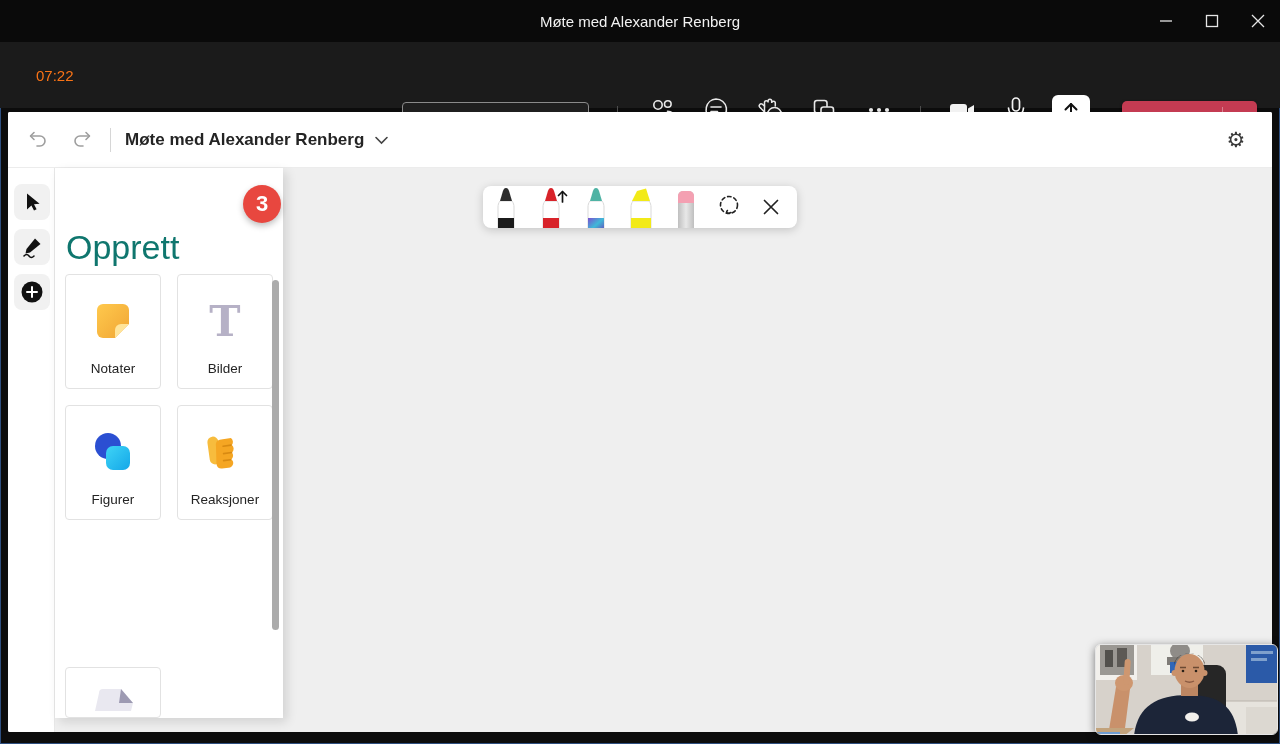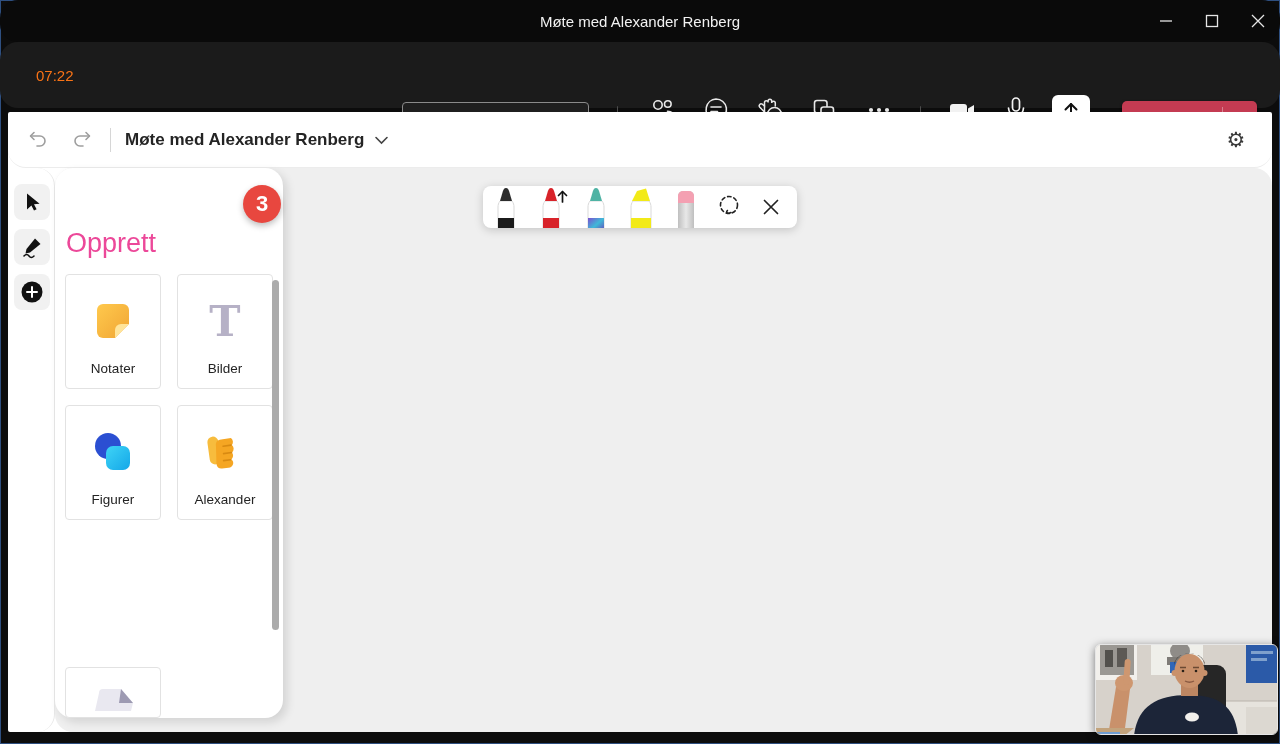--- a/index.html
+++ b/index.html
@@ -1,20 +1,20 @@
 <!DOCTYPE html>
 <html><head>
 <meta charset="utf-8">
 <style>
   * { margin:0; padding:0; box-sizing:border-box; }
   html,body { background:#000; }
   body { font-family:"Liberation Sans", sans-serif; }
   #screen { position:relative; width:1280px; height:744px; overflow:hidden; background:#0c0c0c;
             box-shadow: inset 0 0 0 1px #2e4f80; }
-  .abs { position:absolute;border-radius:18px; }
+  .abs { position:absolute; }
 
   
   .titlebar { left:0; top:0; width:1280px; height:42px; background:#0a0a0a; }
   .titlebar-title { left:0; right:0; top:0; height:42px; display:flex; align-items:center; justify-content:center;
                     color:#f2f2f2; font-size:15px; font-weight:400; }
   .win-btn { top:0; width:44px; height:42px; display:flex; align-items:center; justify-content:center; }
 
   
   .meetingbar { left:0; top:42px; width:1280px; height:66px; background:#1b1b1b; }
   .timer { left:36px; top:0; height:66px; display:flex; align-items:center; color:#f97316; font-size:15px; }
@@ -44,21 +44,21 @@
   .wb-canvas { left:47px; top:56px; right:0; bottom:0; background:#efefef; }
 
   
   .rail { left:0; top:56px; width:47px; bottom:0; background:#ffffff; border-right:1px solid #e8e8e8; }
   .rail-btn { left:6px; width:36px; height:36px; border-radius:8px; background:#f1f1f1;
               display:flex; align-items:center; justify-content:center; }
 
   
   .panel { left:47px; top:56px; width:228px; height:550px; background:#ffffff;
            box-shadow:4px 4px 10px rgba(0,0,0,.12); }
-  .panel-heading { left:11px; top:60px; font-size:27px; color:#ec4899; }
+  .panel-heading { left:11px; top:60px; font-size:34px; color:#0f766e; }
   .card { width:96px; height:115px; background:#fff; border:1px solid #e2e2e2; border-radius:4px;
           display:flex; flex-direction:column; align-items:center; }
   .card .ico { flex:1; display:flex; align-items:center; justify-content:center; padding-top:8px; }
   .card .lbl { font-size:13.5px; color:#242424; padding-bottom:12px; }
   .col1 { left:10px; } .col2 { left:122px; }
   .row1 { top:106px; } .row2 { top:237px; } .row3 { top:368px; } .row4 { top:499px; height:51px; overflow:hidden; }
   .tekst-glyph { font-family:"DejaVu Serif", serif; font-size:42px; font-weight:700; color:#b6b1c6; line-height:1; }
   .scrollbar { left:217px; top:112px; width:7px; height:350px; background:#ababab; border-radius:4px; }
 
   .badge { left:235px; top:73px; width:38px; height:38px; border-radius:50%; background:#e8473f;
@@ -283,21 +283,21 @@
       <div class="abs card col2 row2">
         <div class="ico">
           <svg width="48" height="48" viewBox="0 0 48 48">
             <g transform="rotate(-8 24 24)">
               <rect x="8" y="6" width="11" height="28" rx="5.5" fill="#f7bc3d"></rect>
               <path d="M16 16 c0 -4 2 -6 6 -6 h10 a5 5 0 0 1 0 7 a5 5 0 0 1 -1 7.4 a5 5 0 0 1 -1.6 6.8 a4.6 4.6 0 0 1 -4 7.8 H19 c-3 0-5 -2 -5 -5 Z" fill="#f5a623"></path>
               <path d="M31 17 h-8 M30.5 24.4 h-8 M28.6 31.4 h-7" stroke="#d88a12" stroke-width="1.6" stroke-linecap="round"></path>
             </g>
           </svg>
         </div>
-        <div class="lbl">Alexander</div>
+        <div class="lbl">Reaksjoner</div>
       </div>
 
 
 
       <div class="abs card col1 row4">
         <div class="ico">
           <svg width="56" height="40" viewBox="0 0 56 40">
             <path d="M10 34 L14 16 a4 4 0 0 1 4 -4 h18 l12 14 -2 8 Z" fill="#e9e8f0"></path>
             <path d="M36 12 L48 26 L34 26 Z" fill="#9d9ab2"></path>
           </svg>

